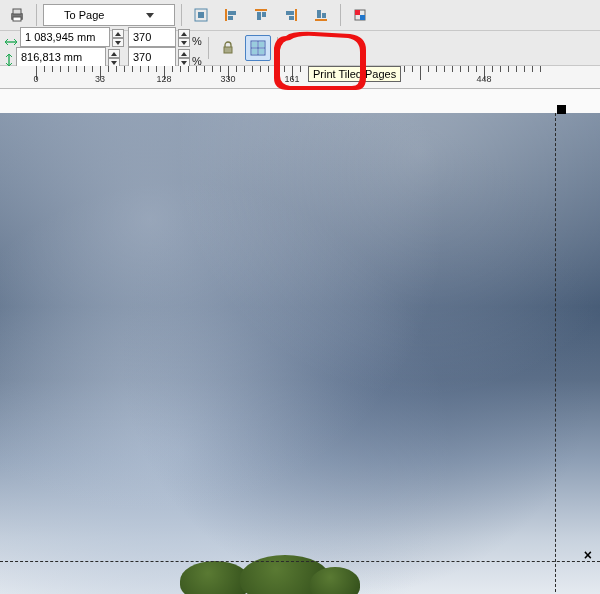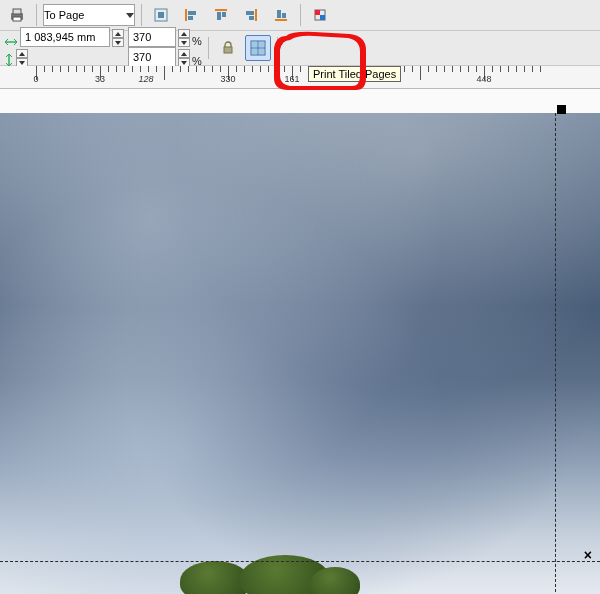--- a/index.html
+++ b/index.html
@@ -1,20 +1,20 @@
 <!DOCTYPE html>
 <html><head>
 <meta charset="utf-8">
 <style>
   html,body{margin:0;padding:0;width:600px;height:594px;font-family:Tahoma,Arial,sans-serif;font-size:11px;overflow:hidden;background:#f0f0f0;}
   .toolbar-row{display:flex;align-items:center;height:30px;background:#eaeaea;border-bottom:1px solid #c8c8c8;padding:0 4px;gap:4px;}
   .toolbar-row2{display:flex;align-items:center;height:34px;background:#eaeaea;border-bottom:1px solid #c8c8c8;padding:0 4px;gap:4px;position:relative;}
   .icon-btn{width:24px;height:24px;border:1px solid transparent;display:flex;align-items:center;justify-content:center;cursor:pointer;background:transparent;border-radius:2px;}
   .icon-btn.active{border:1px solid #4a82c4;background:#cfe2f8;}
-  .dropdown{display:flex;align-items:center;border:1px solid #a0a0a0;background:#fff;height:20px;padding:0 0;cursor:pointer;gap:6px;}
+  .dropdown{display:flex;align-items:center;border:1px solid #a0a0a0;background:#fff;height:20px;padding:0 20px;cursor:pointer;gap:6px;}
   .dropdown .dd-txt{flex:1;}
   .dropdown .arrow{width:0;height:0;border-left:4px solid transparent;border-right:4px solid transparent;border-top:5px solid #3a3a3a;}
   .vdiv{width:1px;height:22px;background:#b8b8b8;margin:0 2px;}
   .num-input{border:1px solid #a0a0a0;background:#fff;height:18px;width:80px;padding:0 4px;display:flex;align-items:center;}
   .num-small{width:38px;}
   .pair-stack{display:flex;flex-direction:column;gap:2px;}
   .pair-row{display:flex;align-items:flex-end;gap:2px;height:18px;}
   .spinner{display:flex;flex-direction:column;width:12px;height:18px;}
   .spinner div{flex:1;border:1px solid #999;background:#f7f7f7;display:flex;align-items:center;justify-content:center;}
   .spinner .up::after{content:"";border-left:3px solid transparent;border-right:3px solid transparent;border-bottom:4px solid #333;}
@@ -128,20 +128,23 @@
         </div>
     </div>
     <div class="pair-row">
       <span class="arrow-ico">
         <svg width="10" height="14">
             <line x1="5" y1="1" x2="5" y2="13" stroke="#2a5" stroke-width="1.4"></line>
             <polyline points="2,4 5,1 8,4" fill="none" stroke="#2a5"></polyline>
             <polyline points="2,10 5,13 8,10" fill="none" stroke="#2a5"></polyline>
           </svg>
       </span>
+      <div class="num-input">
+          <span>816,813 mm</span>
+        </div>
       <div class="spinner">
           <div class="up"></div>
           <div class="dn"></div>
         </div>
     </div>
   </div>
 
   <div class="pair-stack">
     <div class="pair-row">
       <div class="num-input num-small">
@@ -210,21 +213,21 @@
     <div class="tick big" style="left: 100px;"></div>
     <div class="tl" style="left: 100px;">33</div>
     <div class="tick" style="left: 108px;"></div>
     <div class="tick" style="left: 116px;"></div>
     <div class="tick" style="left: 124px;"></div>
     <div class="tick" style="left: 132px;"></div>
     <div class="tick" style="left: 140px;"></div>
     <div class="tick" style="left: 148px;"></div>
     <div class="tick" style="left: 156px;"></div>
     <div class="tick big" style="left: 164px;"></div>
-    <div class="tl" style="left: 146px; font-style: italic;">128</div>
+    <div class="tl" style="left: 164px;">128</div>
     <div class="tick" style="left: 172px;"></div>
     <div class="tick" style="left: 180px;"></div>
     <div class="tick" style="left: 188px;"></div>
     <div class="tick" style="left: 196px;"></div>
     <div class="tick" style="left: 204px;"></div>
     <div class="tick" style="left: 212px;"></div>
     <div class="tick" style="left: 220px;"></div>
     <div class="tick big" style="left: 228px;"></div>
     <div class="tl" style="left: 228px;">330</div>
     <div class="tick" style="left: 236px;"></div>

